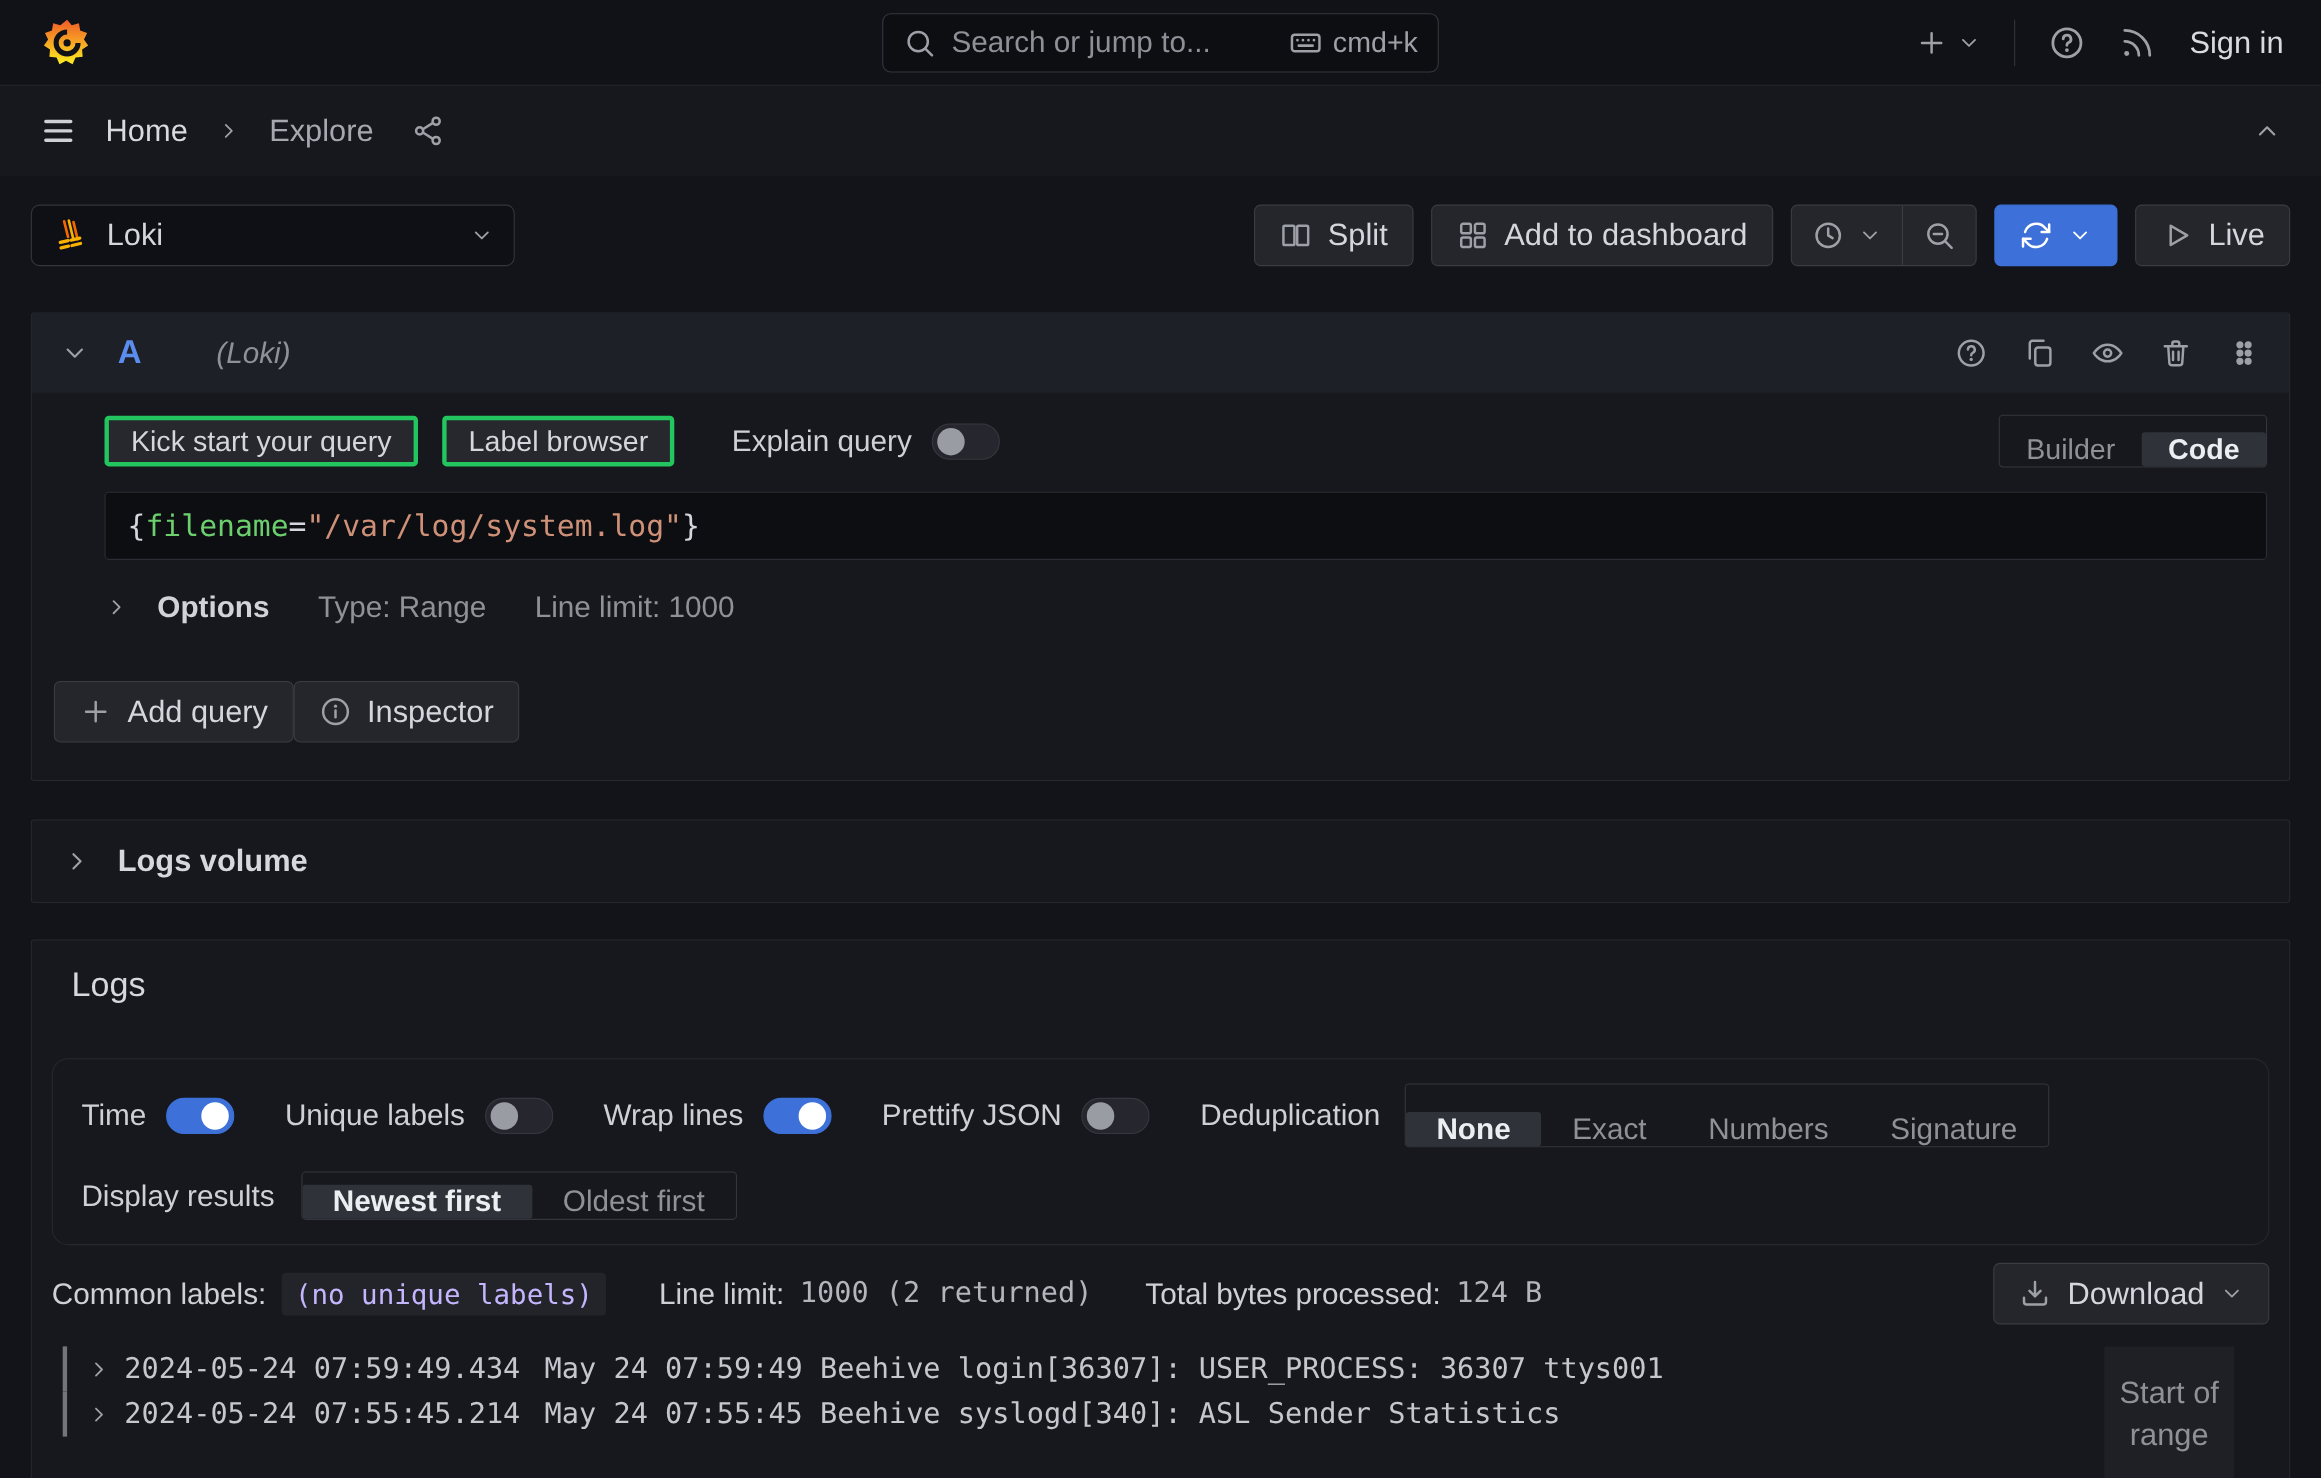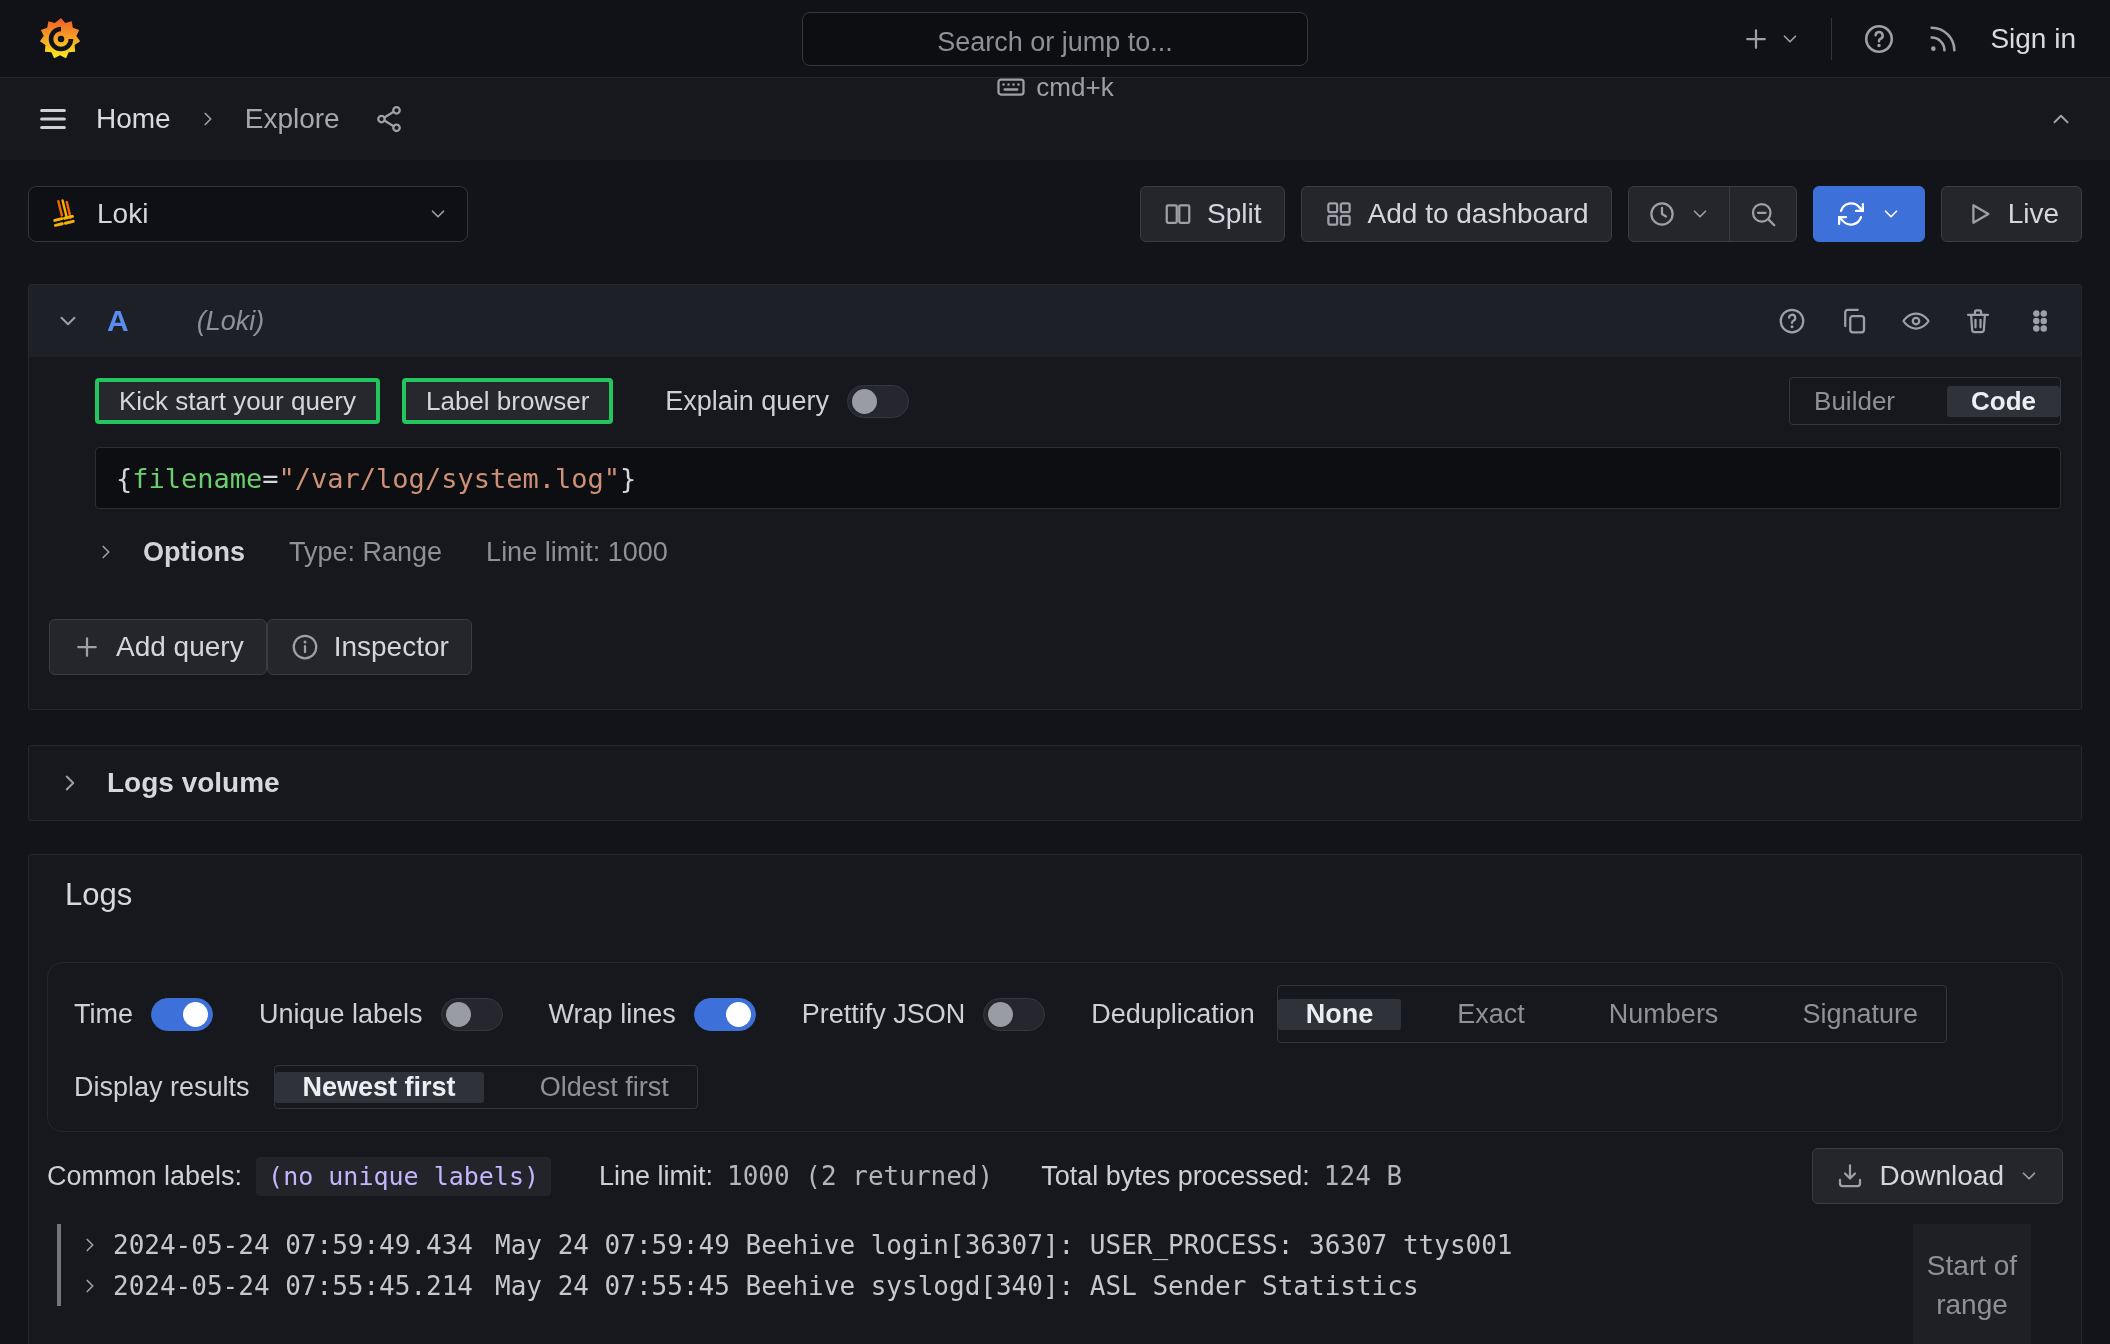--- a/index.html
+++ b/index.html
@@ -10,21 +10,21 @@
   .mono{font-family:"DejaVu Sans Mono","Liberation Mono",monospace;}
   svg.icon{display:block;stroke:#9ea0a8;fill:none;stroke-width:1.8;stroke-linecap:round;stroke-linejoin:round;}
   .ic30{width:30px;height:30px;} .ic26{width:26px;height:26px;} .ic22{width:22px;height:22px;} .ic34{width:34px;height:34px;}
 
   
   .topbar{height:78px;background:#111217;border-bottom:1px solid #26272d;
     display:flex;align-items:center;padding:0 34px;position:relative;}
   .logo{width:46px;height:46px;margin-left:4px;}
   .searchbox{position:absolute;left:50%;transform:translateX(-50%);width:506px;height:54px;
     background:#0d0e12;border:1px solid #35373e;border-radius:8px;
-    display:flex;align-items:center;padding:0 18px;gap:14px;flex-direction:column;}
+    display:flex;align-items:center;padding:0 18px;gap:14px;}
   .searchbox .ph{color:#8e9097;font-size:27px;flex:1;white-space:nowrap;}
   .searchbox .kbd-hint{display:flex;align-items:center;gap:10px;color:#9ea0a8;font-size:26px;}
   .topbar-right{margin-left:auto;display:flex;align-items:center;gap:30px;}
   .new-btn{display:flex;align-items:center;gap:8px;cursor:pointer;}
   .vdivider{width:1px;height:42px;background:#33353b;}
   .signin{color:#d9dadf;font-weight:500;cursor:pointer;}
 
   
   .crumbrow{height:82px;background:#17181e;display:flex;align-items:center;padding:0 36px;gap:26px;}
   .crumb-home{color:#d9dadf;cursor:pointer;}
@@ -61,21 +61,21 @@
   .qp-body{padding:20px 20px 0 66px;}
   .qp-row1{display:flex;align-items:center;}
   .btn-sm{display:inline-flex;align-items:center;height:46px;padding:0 20px;background:#26282e;
     border:4px solid #22c55e;border-radius:4px;color:#d5d6dd;font-size:26px;font-weight:500;cursor:pointer;}
   .explain-lbl{margin-left:52px;color:#cfd0d6;font-size:27px;}
   .toggle{position:relative;width:62px;height:33px;border-radius:18px;background:#26272e;
     border:1px solid #36383f;margin-left:18px;cursor:pointer;flex:none;}
   .toggle .knob{position:absolute;top:3px;left:4px;width:25px;height:25px;border-radius:50%;background:#9a9ca3;}
   .toggle.on{background:#3d71d9;border-color:#3d71d9;}
   .toggle.on .knob{left:auto;right:4px;background:#fff;}
-  .radio-group{display:inline-flex;align-items:center;border:1px solid #34363d;border-radius:4px;gap:28px;}
+  .radio-group{display:inline-flex;align-items:flex-end;border:1px solid #34363d;border-radius:4px;}
   .radio-group .opt{display:flex;align-items:center;padding:0 28px;color:#8f9197;font-size:27px;cursor:pointer;}
   .radio-group .opt.active{background:#2f3239;color:#eceff2;font-weight:600;border-radius:3px;}
   .mode-group{margin-left:auto;height:48px;}
   .mode-group .opt{padding:0 24px;font-size:26px;}
   .query-input{margin-top:22px;height:62px;background:#0d0e12;border:1px solid #2b2d34;border-radius:4px;
     display:flex;align-items:center;padding:0 20px;font-size:27px;cursor:text;}
   .tok-brace{color:#d5d6dd;} .tok-label{color:#6ccf6e;} .tok-op{color:#d5d6dd;} .tok-str{color:#ce9178;}
   .options-row{margin-top:12px;height:62px;display:flex;align-items:center;cursor:pointer;}
   .options-row .opt-title{margin-left:26px;font-weight:600;color:#d2d3d9;font-size:27px;}
   .options-row .opt-meta{margin-left:44px;color:#8f9197;font-size:27px;}

